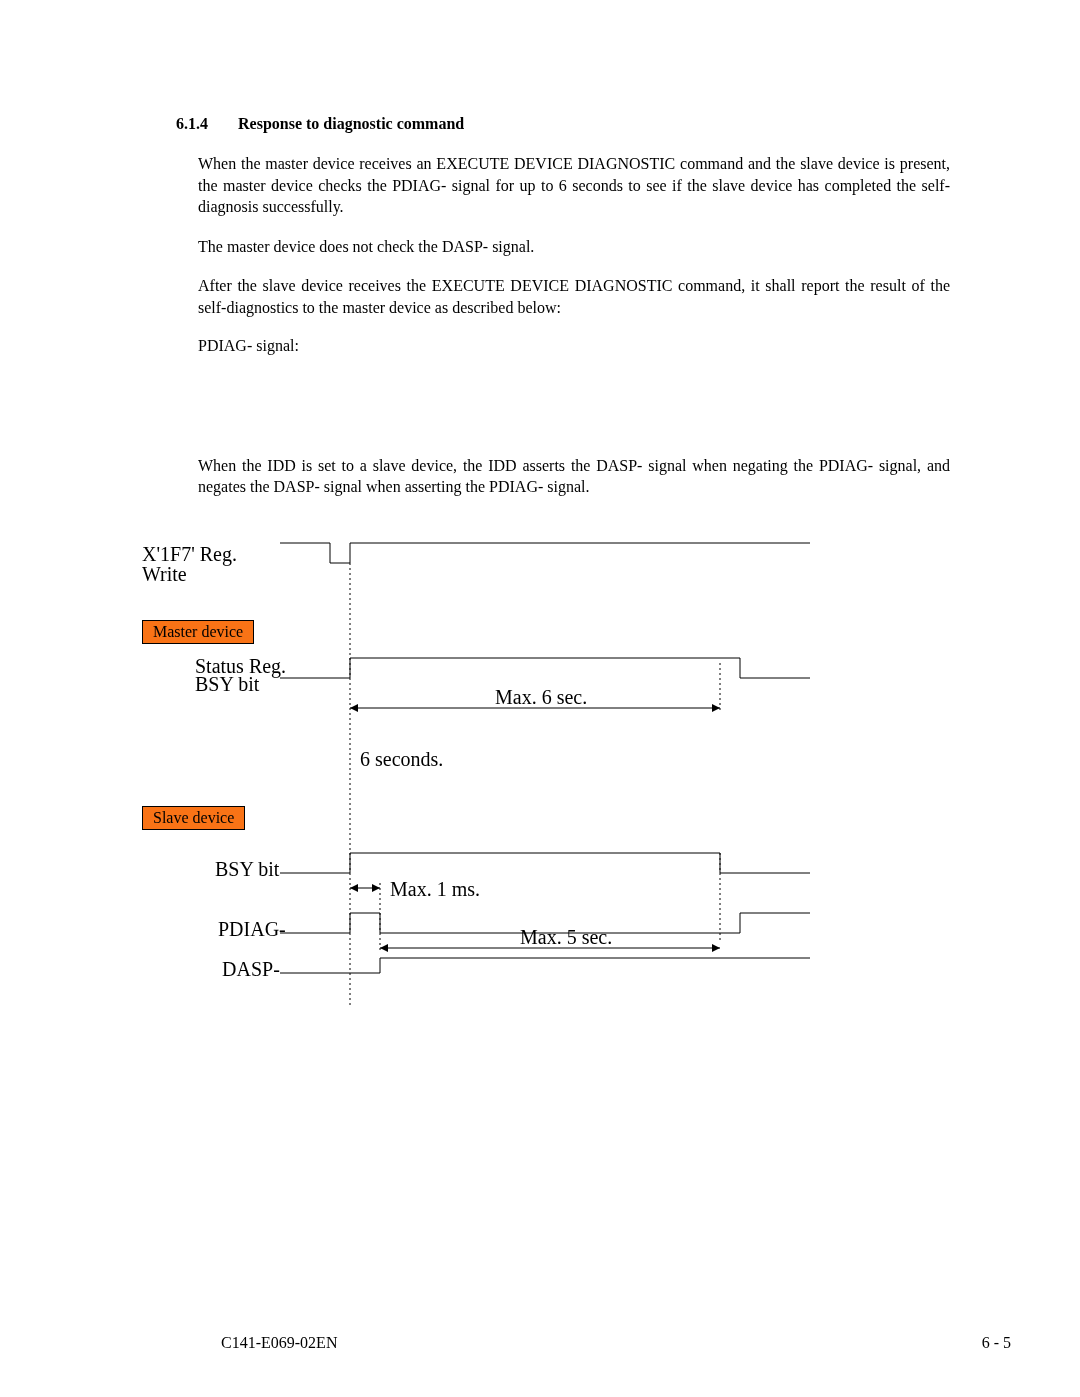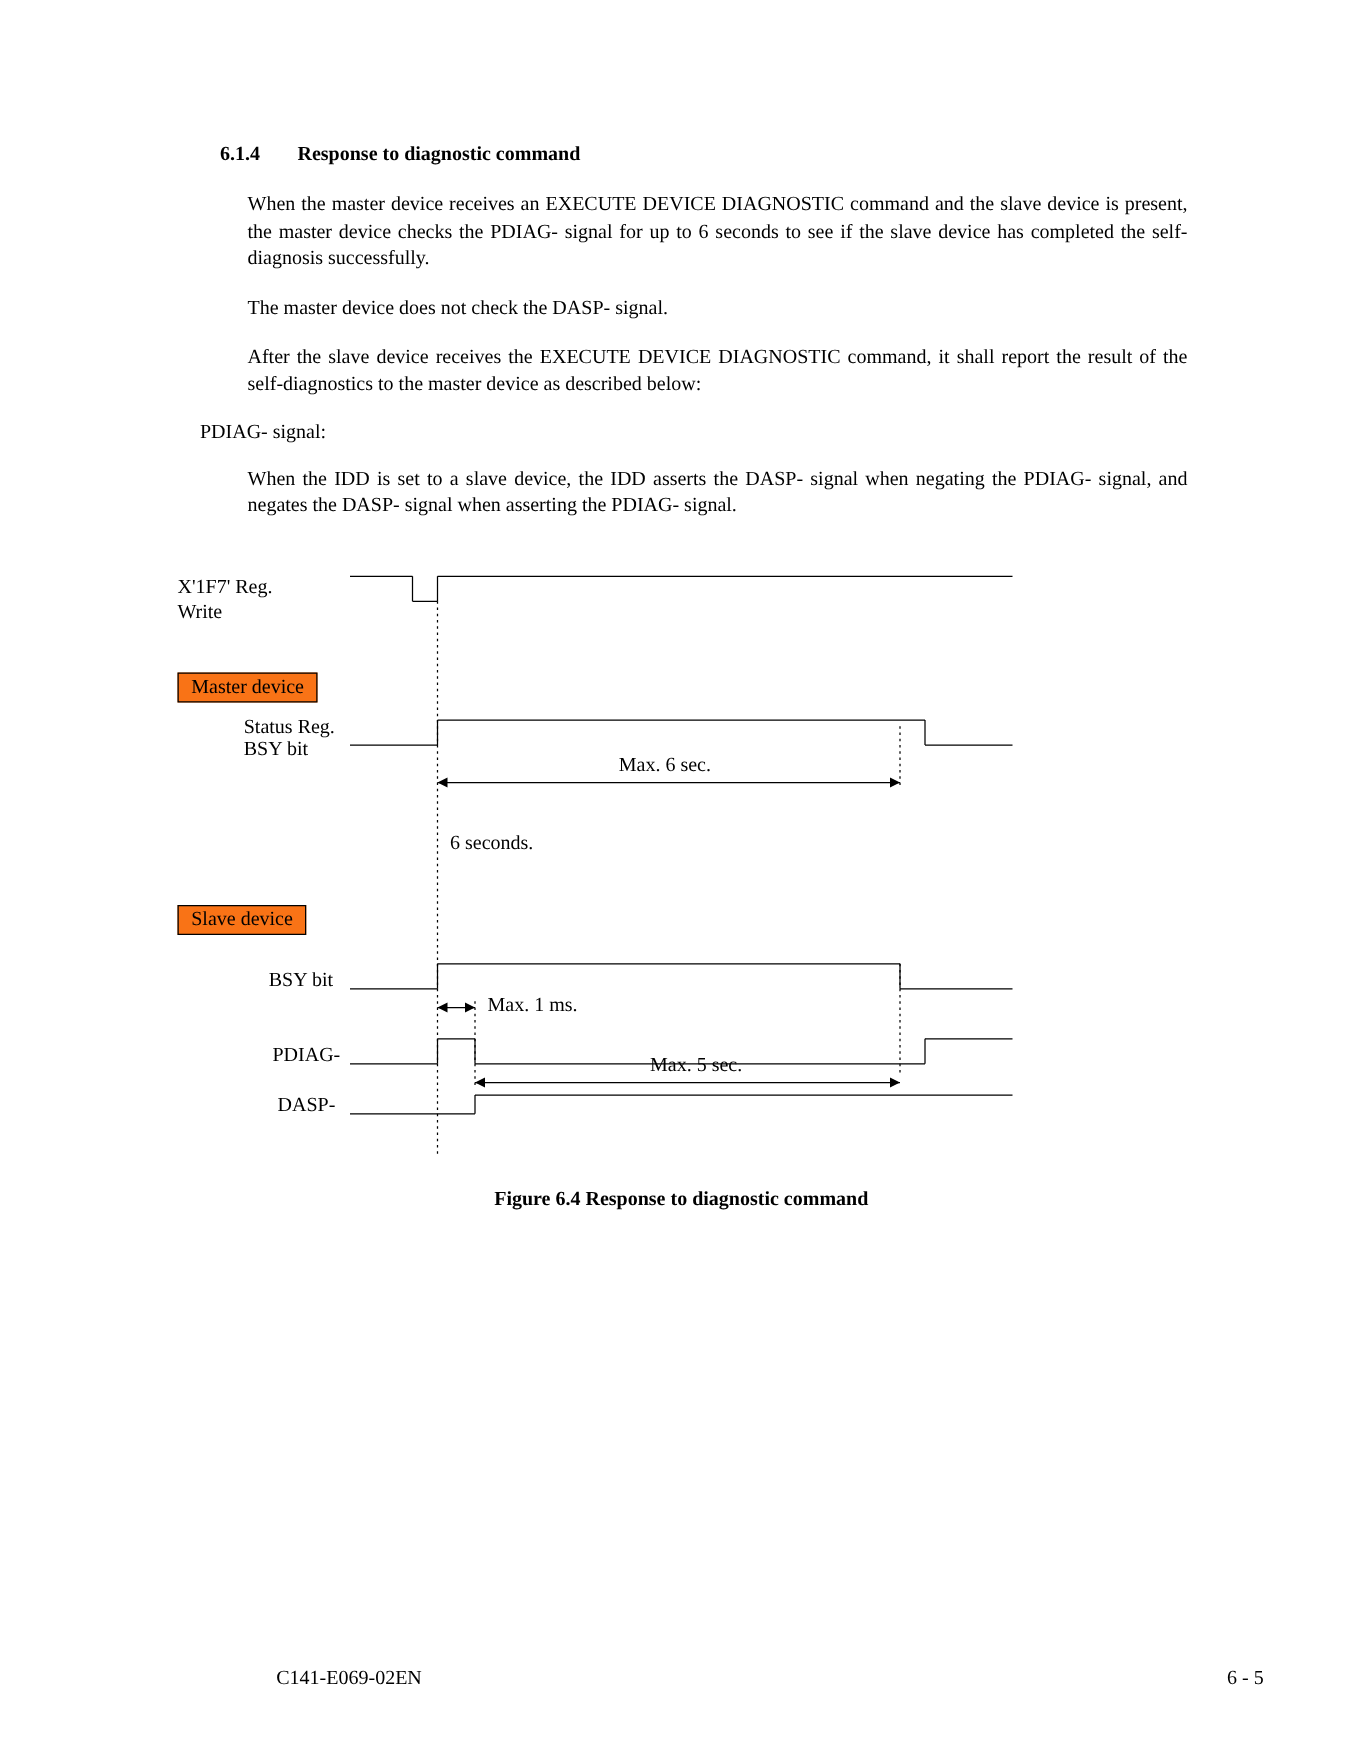--- a/index.html
+++ b/index.html
@@ -23,38 +23,40 @@
     margin-bottom: 20px;
     margin-left: 16px;
   }
   .body-text {
     margin-left: 38px;
     text-align: justify;
     line-height: 1.35;
     margin-bottom: 18px;
   }
   .pdiag-block {
+    margin-left: 38px;
     display: flex;
     margin-bottom: 18px;
     text-align: justify;
+    flex-direction: column;
   }
   .pdiag-label { flex: 0 0 100px; white-space: pre; }
   .pdiag-text  { flex: 1; line-height:1.35; }
   .diagram {
     position: relative;
     margin-top: 40px;
     margin-left: -20px;
     width: 800px;
     height: 470px;
   }
   .diagram svg { position:absolute; top:0; left:0; }
   .diag-label {
     position: absolute;
     font-family: "Times New Roman", Times, serif;
-    font-size: 16px;
+    font-size: 20px;
     white-space: pre;
   }
   .box {
     position: absolute;
     border: 1px solid #000;
     padding: 2px 10px;
     font-size: 16px;
     background:#f97316;
   }
   .figure-caption {
@@ -166,21 +168,20 @@
 
     <div class="diag-label" style="left:75px; top:320px;">BSY bit</div>
     <div class="diag-label" style="left:250px; top:340px;text-align:right;">Max. 1 ms.</div>
 
     <div class="diag-label" style="left:78px; top:380px;">PDIAG-</div>
     <div class="diag-label" style="left:380px; top:388px;">Max. 5 sec.</div>
 
     <div class="diag-label" style="left:82px; top:420px;">DASP-</div>
   </div>
 
-  <div class="figure-caption">Figure 6.4    Response to diagnostic command</div>
 
 </div>
 
 <div class="footer">
   <div class="footer-inner">
     <span>C141-E069-02EN</span>
     <span>6 - 5</span>
   </div>
 </div>
 

